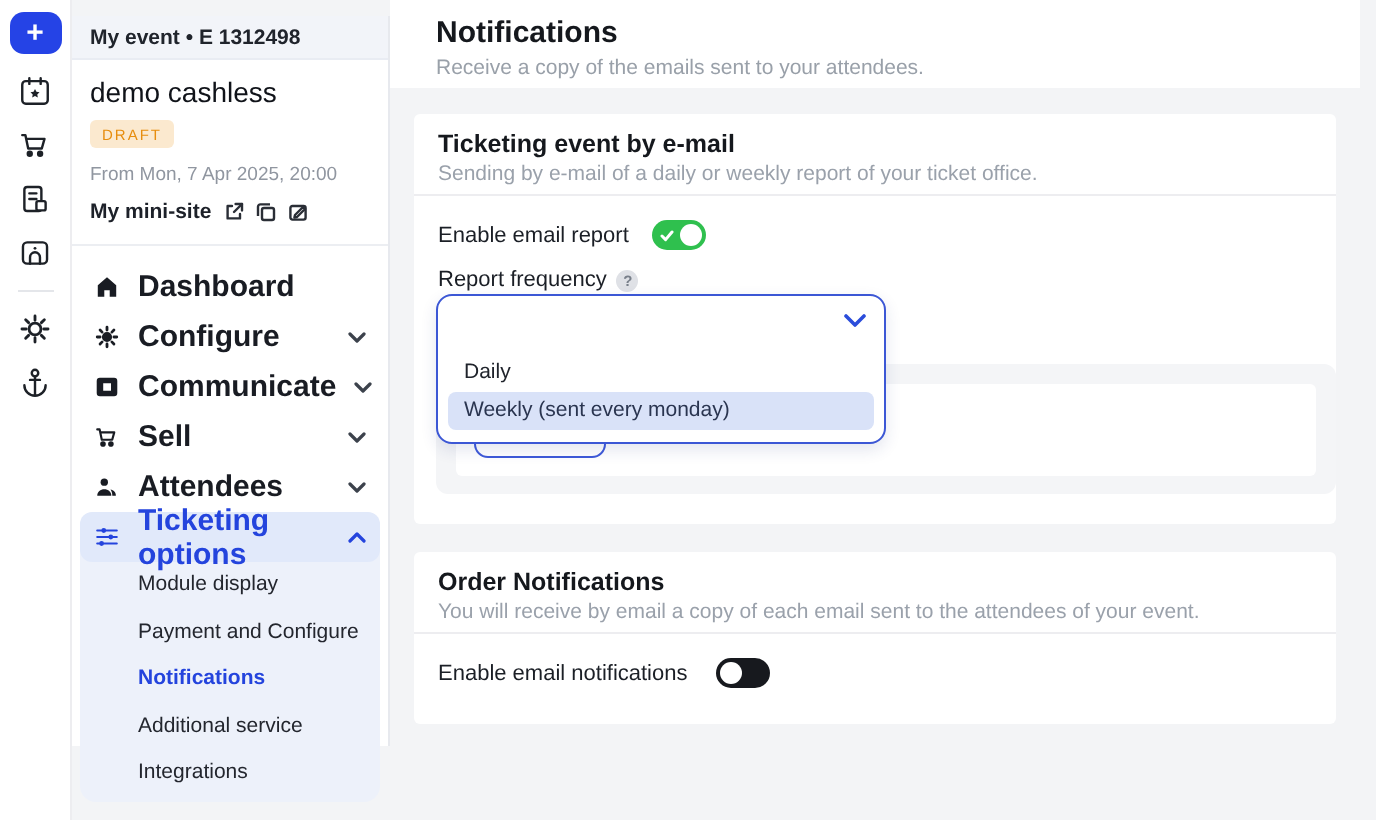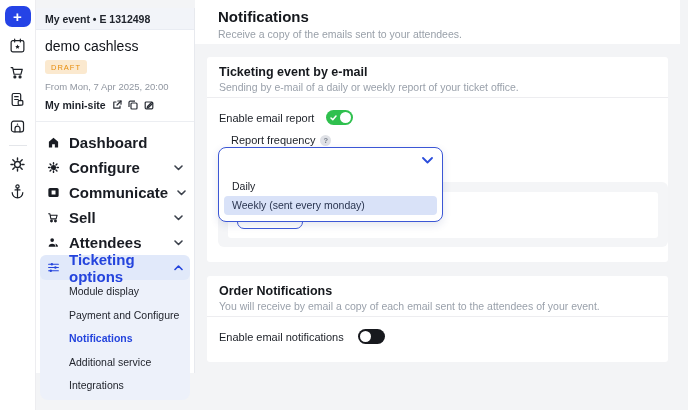--- a/index.html
+++ b/index.html
@@ -62,21 +62,21 @@
   .enable-row2 { position:absolute; left:12px; top:53px; display:flex; align-items:center; gap:14px; }
 
   .tgl { width:27px; height:15px; border-radius:8px; position:relative; cursor:pointer; }
   .tgl-on { background:#2fc04e; }
   .tgl-off { background:#17191e; }
   .tgl .knob { position:absolute; top:2px; width:11px; height:11px; border-radius:50%; background:#fff; }
   .tgl-on .knob { right:2px; }
   .tgl-off .knob { left:2px; }
   .tgl-check { position:absolute; left:4px; top:4.5px; width:7px; height:6px; }
 
-  .freq-row { position:absolute; left:24px; top:77px; display:flex; align-items:center; gap:5px; }
+  .freq-row { position:absolute; left:12px; top:77px; display:flex; align-items:center; gap:5px; }
   .help-ic { width:11px; height:11px; border-radius:50%; background:#dfe1e6; color:#787f8a; font-size:7.5px;
              font-weight:700; display:flex; align-items:center; justify-content:center; cursor:pointer; }
 
   .select-open { position:absolute; left:11px; top:90px; width:225px; height:75px; z-index:6; background:#fff;
                  border:1.5px solid #3c57d5; border-radius:8px; box-shadow:0 3px 8px rgba(30,50,120,.12); }
   .select-value { position:relative; height:25px; border-bottom:1px solid transparent; cursor:pointer;
                   font-size:10.5px; color:#20242c; line-height:25px; padding-left:9px; }
   .select-chev { position:absolute; right:9px; top:9px; display:flex; }
   .opt-list { padding:4px 5px 0; }
   .opt { height:19px; line-height:19px; padding-left:8px; font-size:10.5px; color:#20242c; border-radius:4px; cursor:pointer; }

